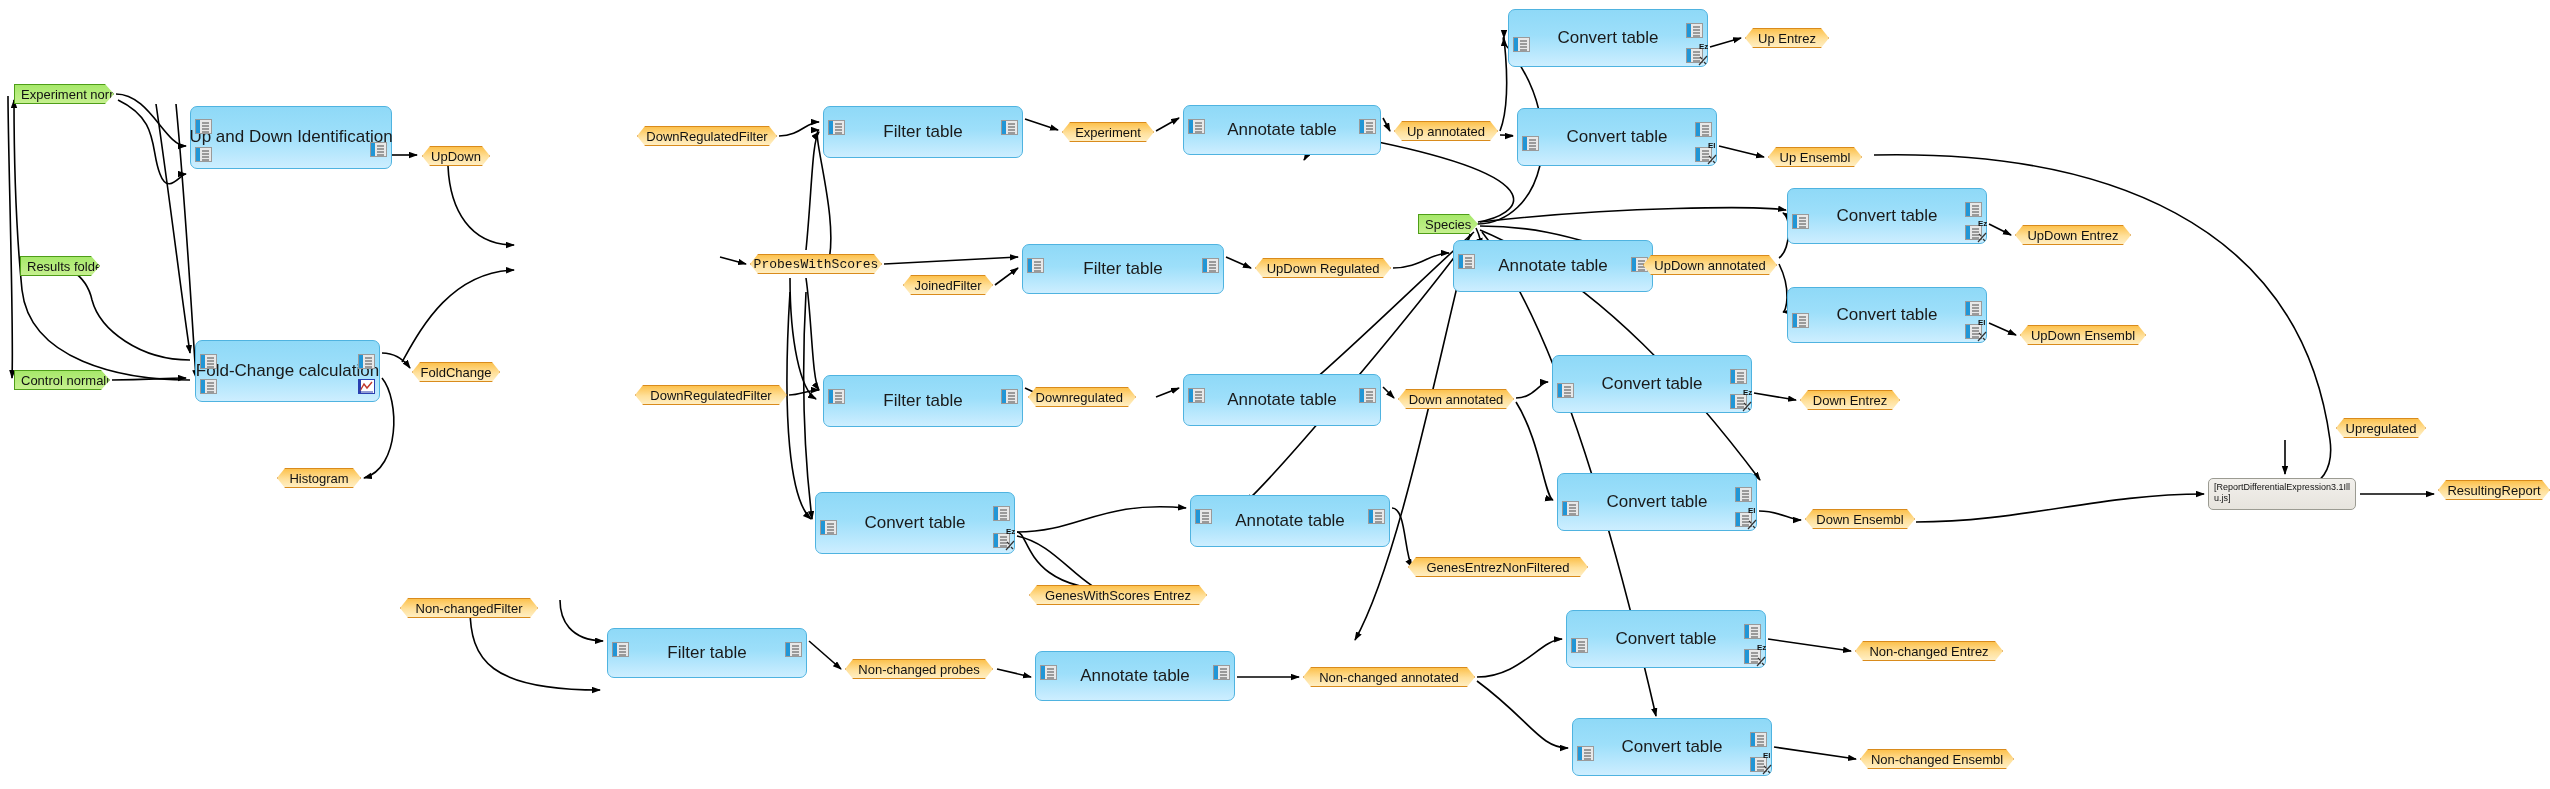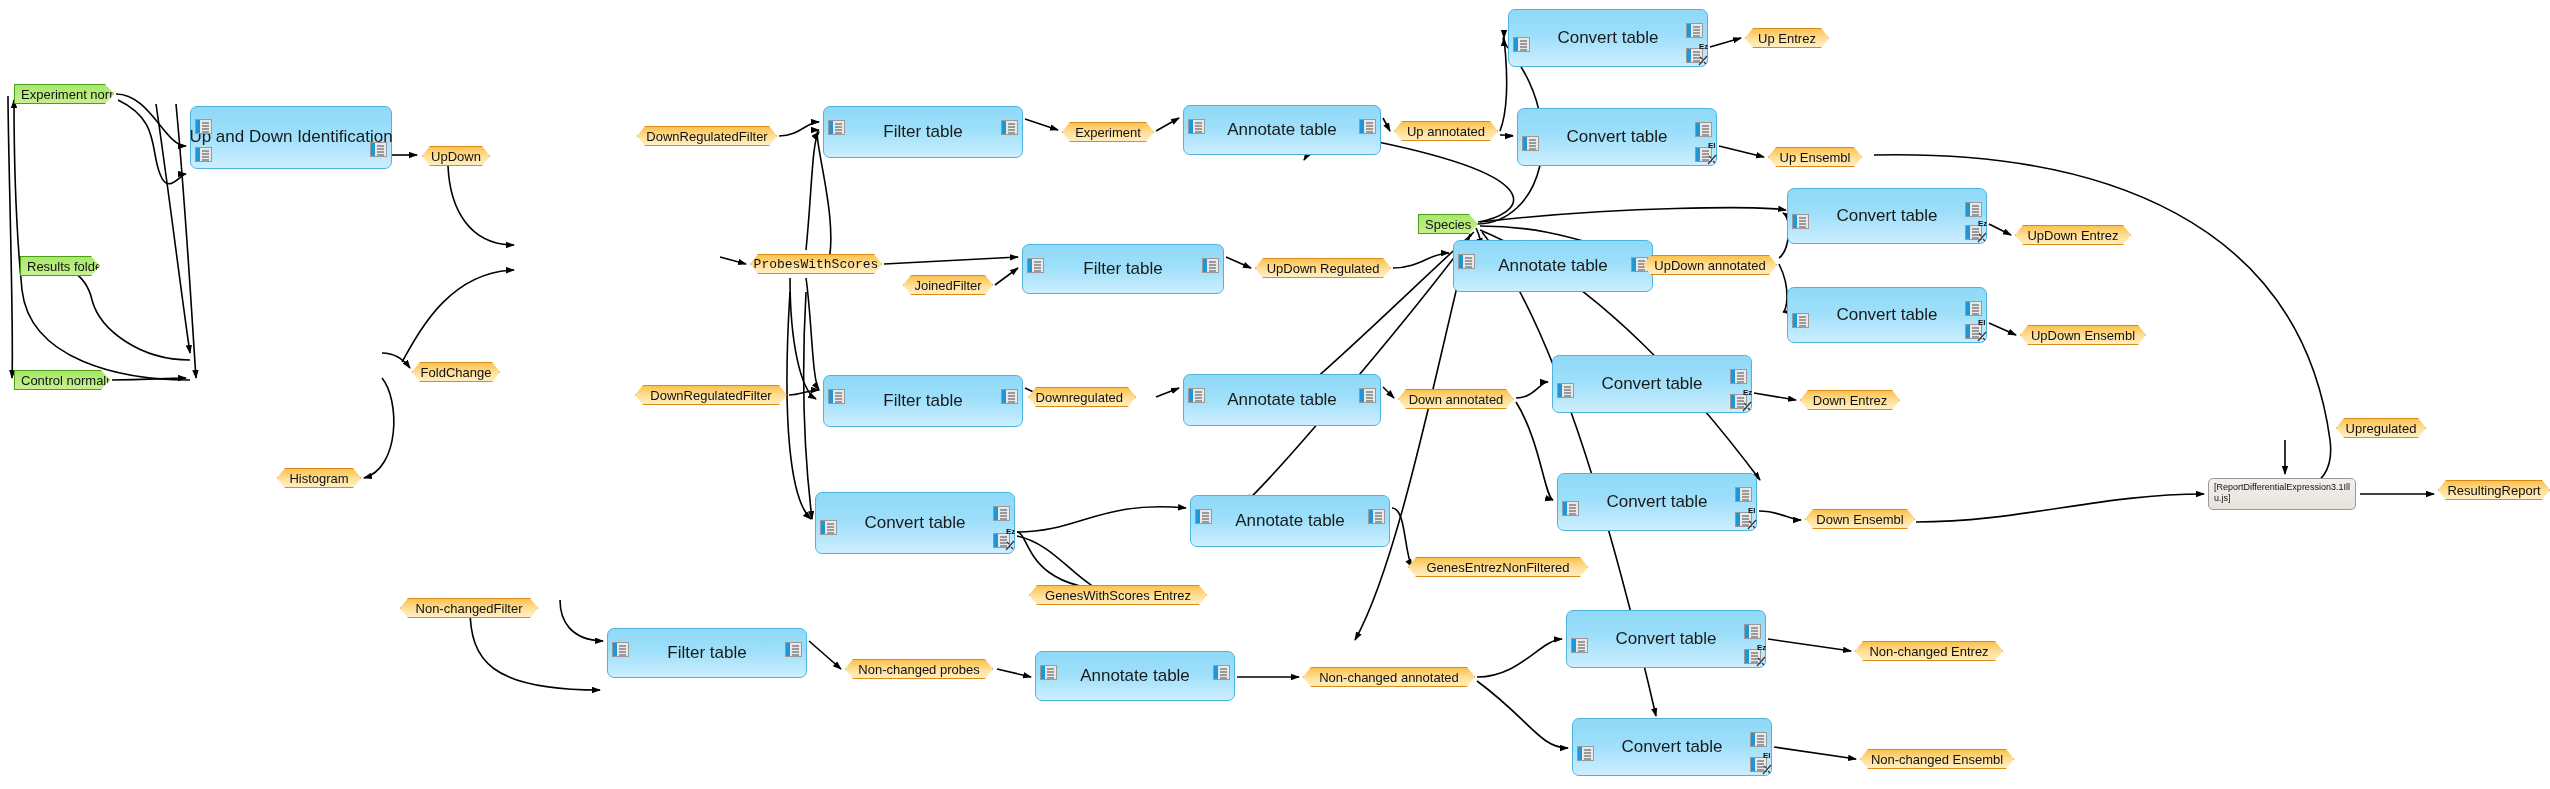--- a/index.html
+++ b/index.html
@@ -204,20 +204,39 @@
       <span class="port" style="left: 4px; top: 12px;">
         <span class="tbl"></span>
       </span>
       <span class="port" style="left: 4px; top: 40px;">
         <span class="tbl"></span>
       </span>
       <span class="port" style="right: 4px; top: 35px;">
         <span class="tbl"></span>
       </span>
     </div>
+    <div class="node" style="left: 195px; top: 340px; width: 185px; height: 62px;">
+      <span class="lbl">Fold-Change calculation</span>
+      <span class="port" style="left: 4px; top: 13px;">
+        <span class="tbl"></span>
+      </span>
+      <span class="port" style="left: 4px; top: 38px;">
+        <span class="tbl"></span>
+      </span>
+      <span class="port" style="right: 4px; top: 13px;">
+        <span class="tbl"></span>
+      </span>
+      <span class="port chart" style="right: 4px; top: 38px;">
+        <span class="tbl"></span>
+        <svg width="17" height="15" style="position:absolute;left:0;top:0">
+          <polyline points="2,12 6,5 9,9 14,3" fill="none" stroke="#c0392b" stroke-width="1.4"></polyline>
+          <polyline points="2,2 2,13 15,13" fill="none" stroke="#2a3fb0" stroke-width="1.2"></polyline>
+        </svg>
+      </span>
+    </div>
     <div class="node" style="left: 823px; top: 106px; width: 200px; height: 52px;">
       <span class="lbl">Filter table</span>
       <span class="port" style="left: 4px; top: 13px;">
         <span class="tbl"></span>
       </span>
       <span class="port" style="right: 4px; top: 13px;">
         <span class="tbl"></span>
       </span>
     </div>
     <div class="node" style="left: 1022px; top: 244px; width: 202px; height: 50px;">

